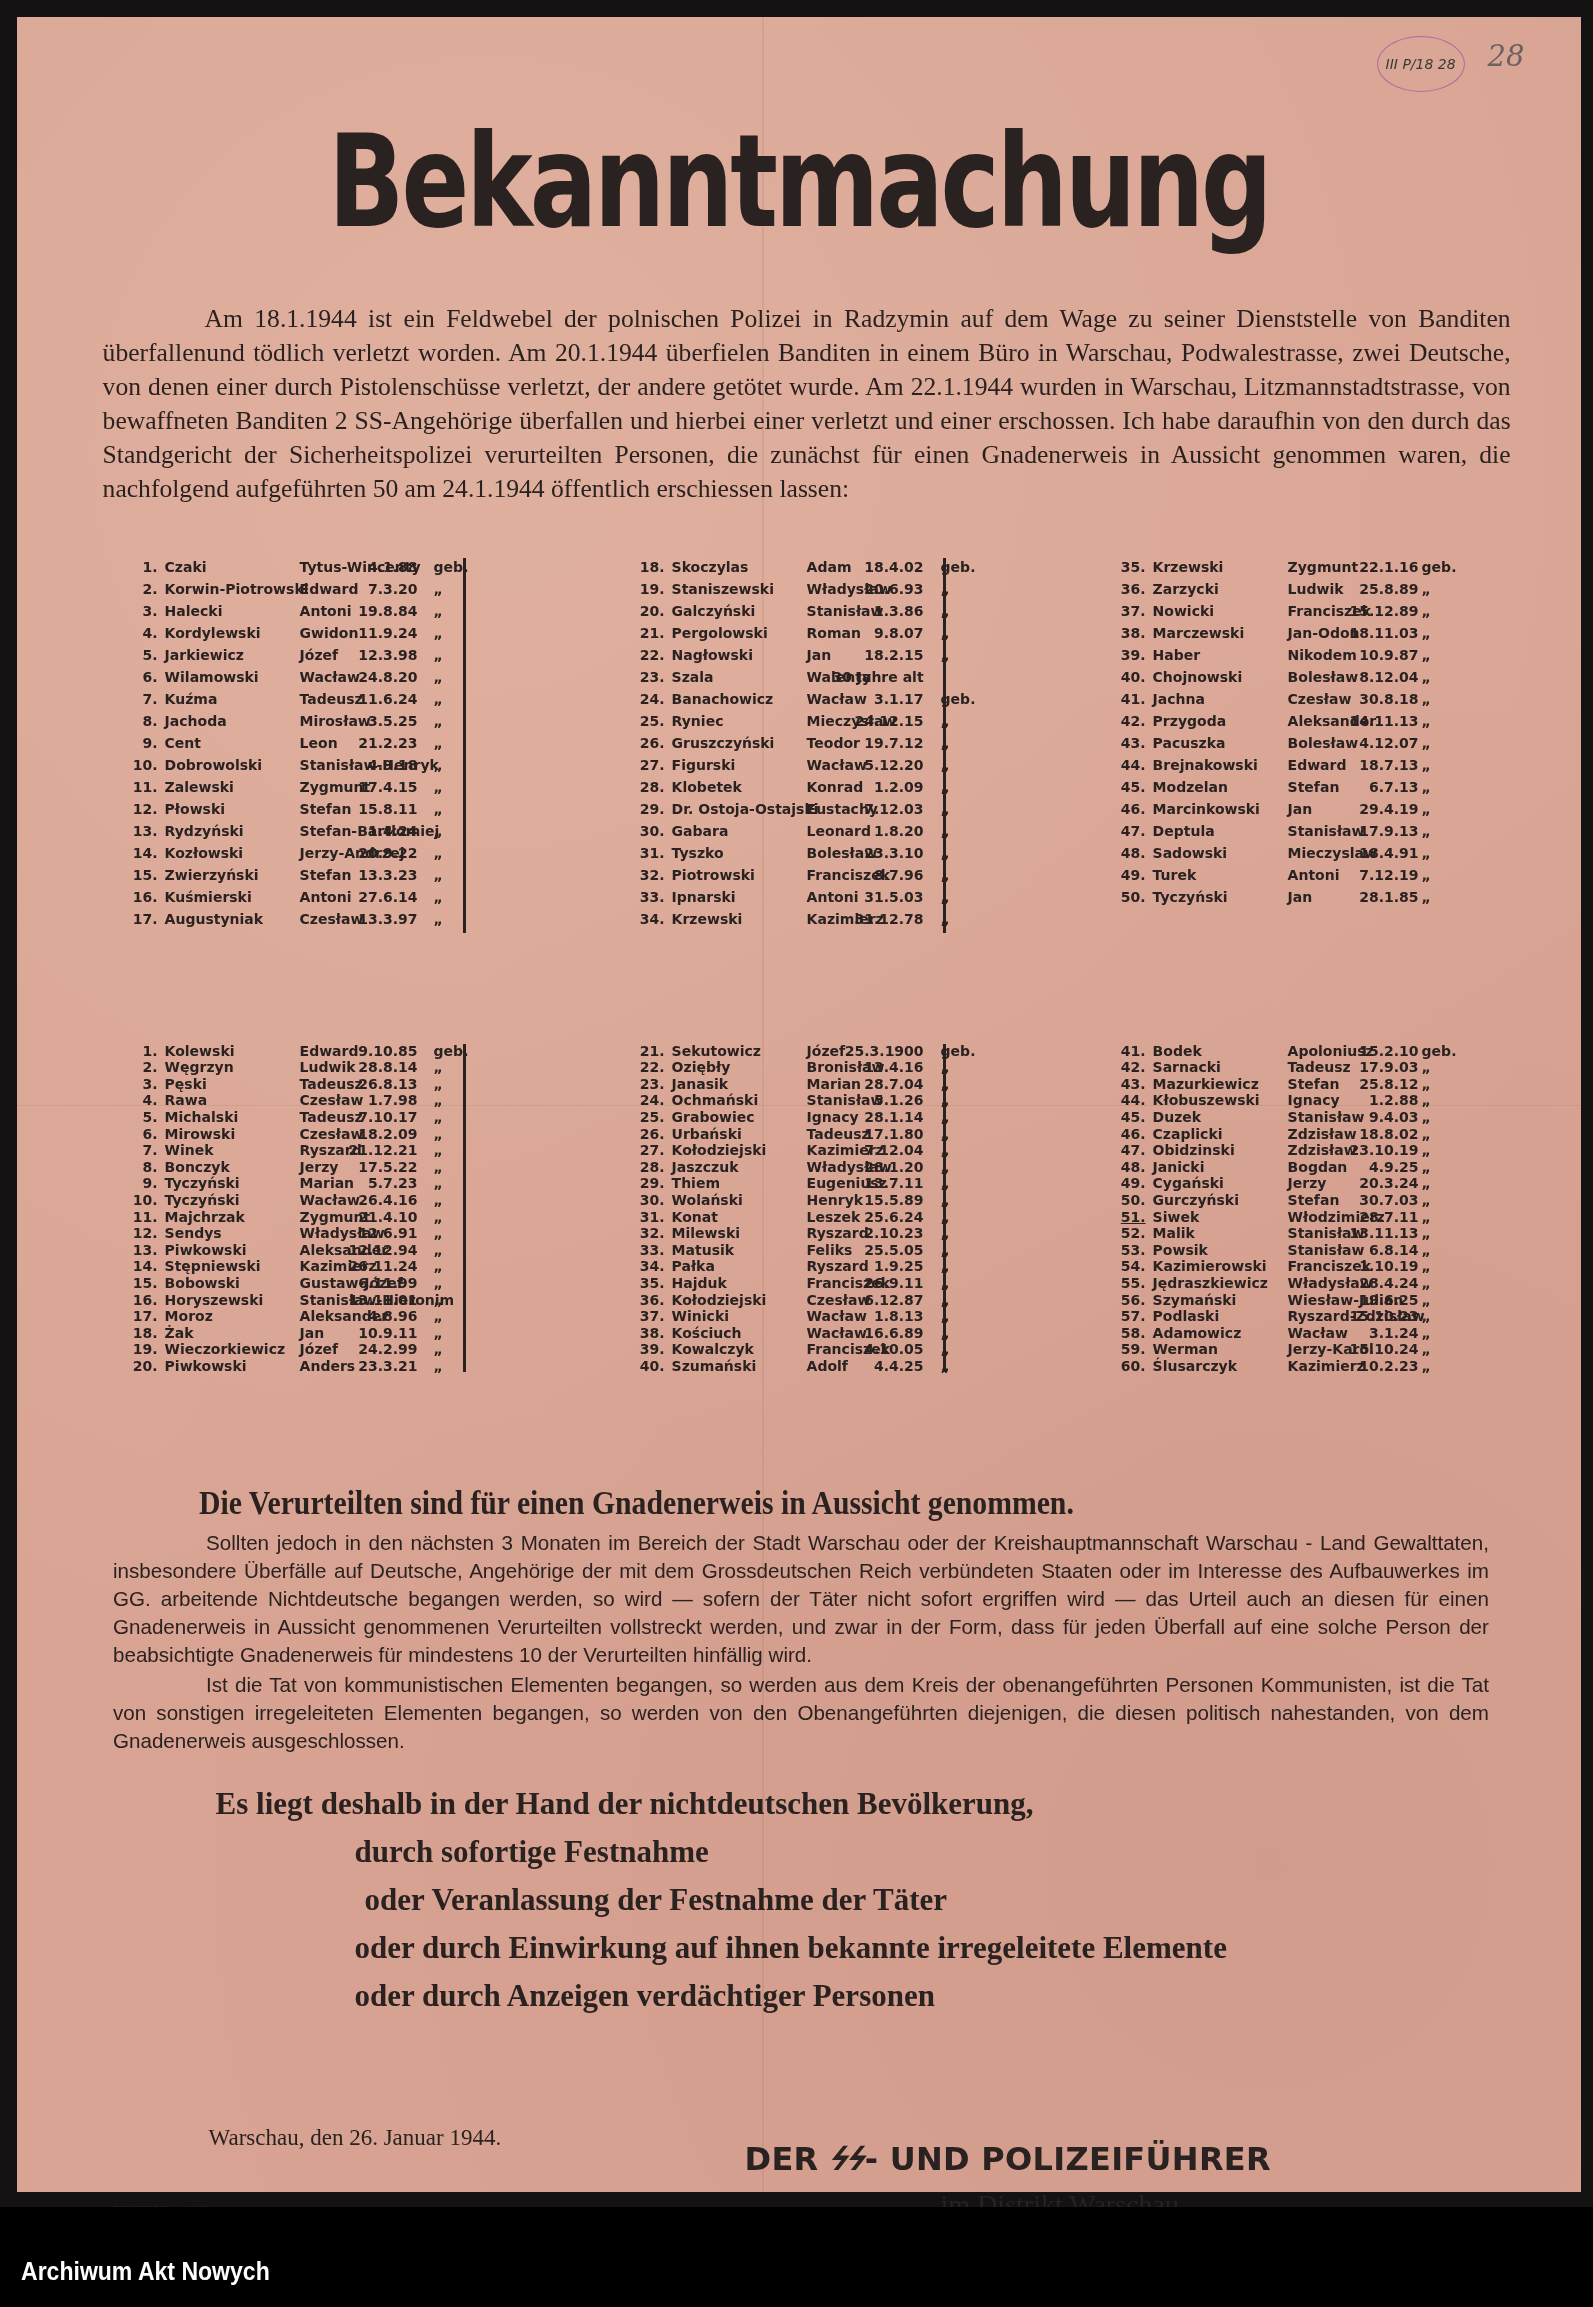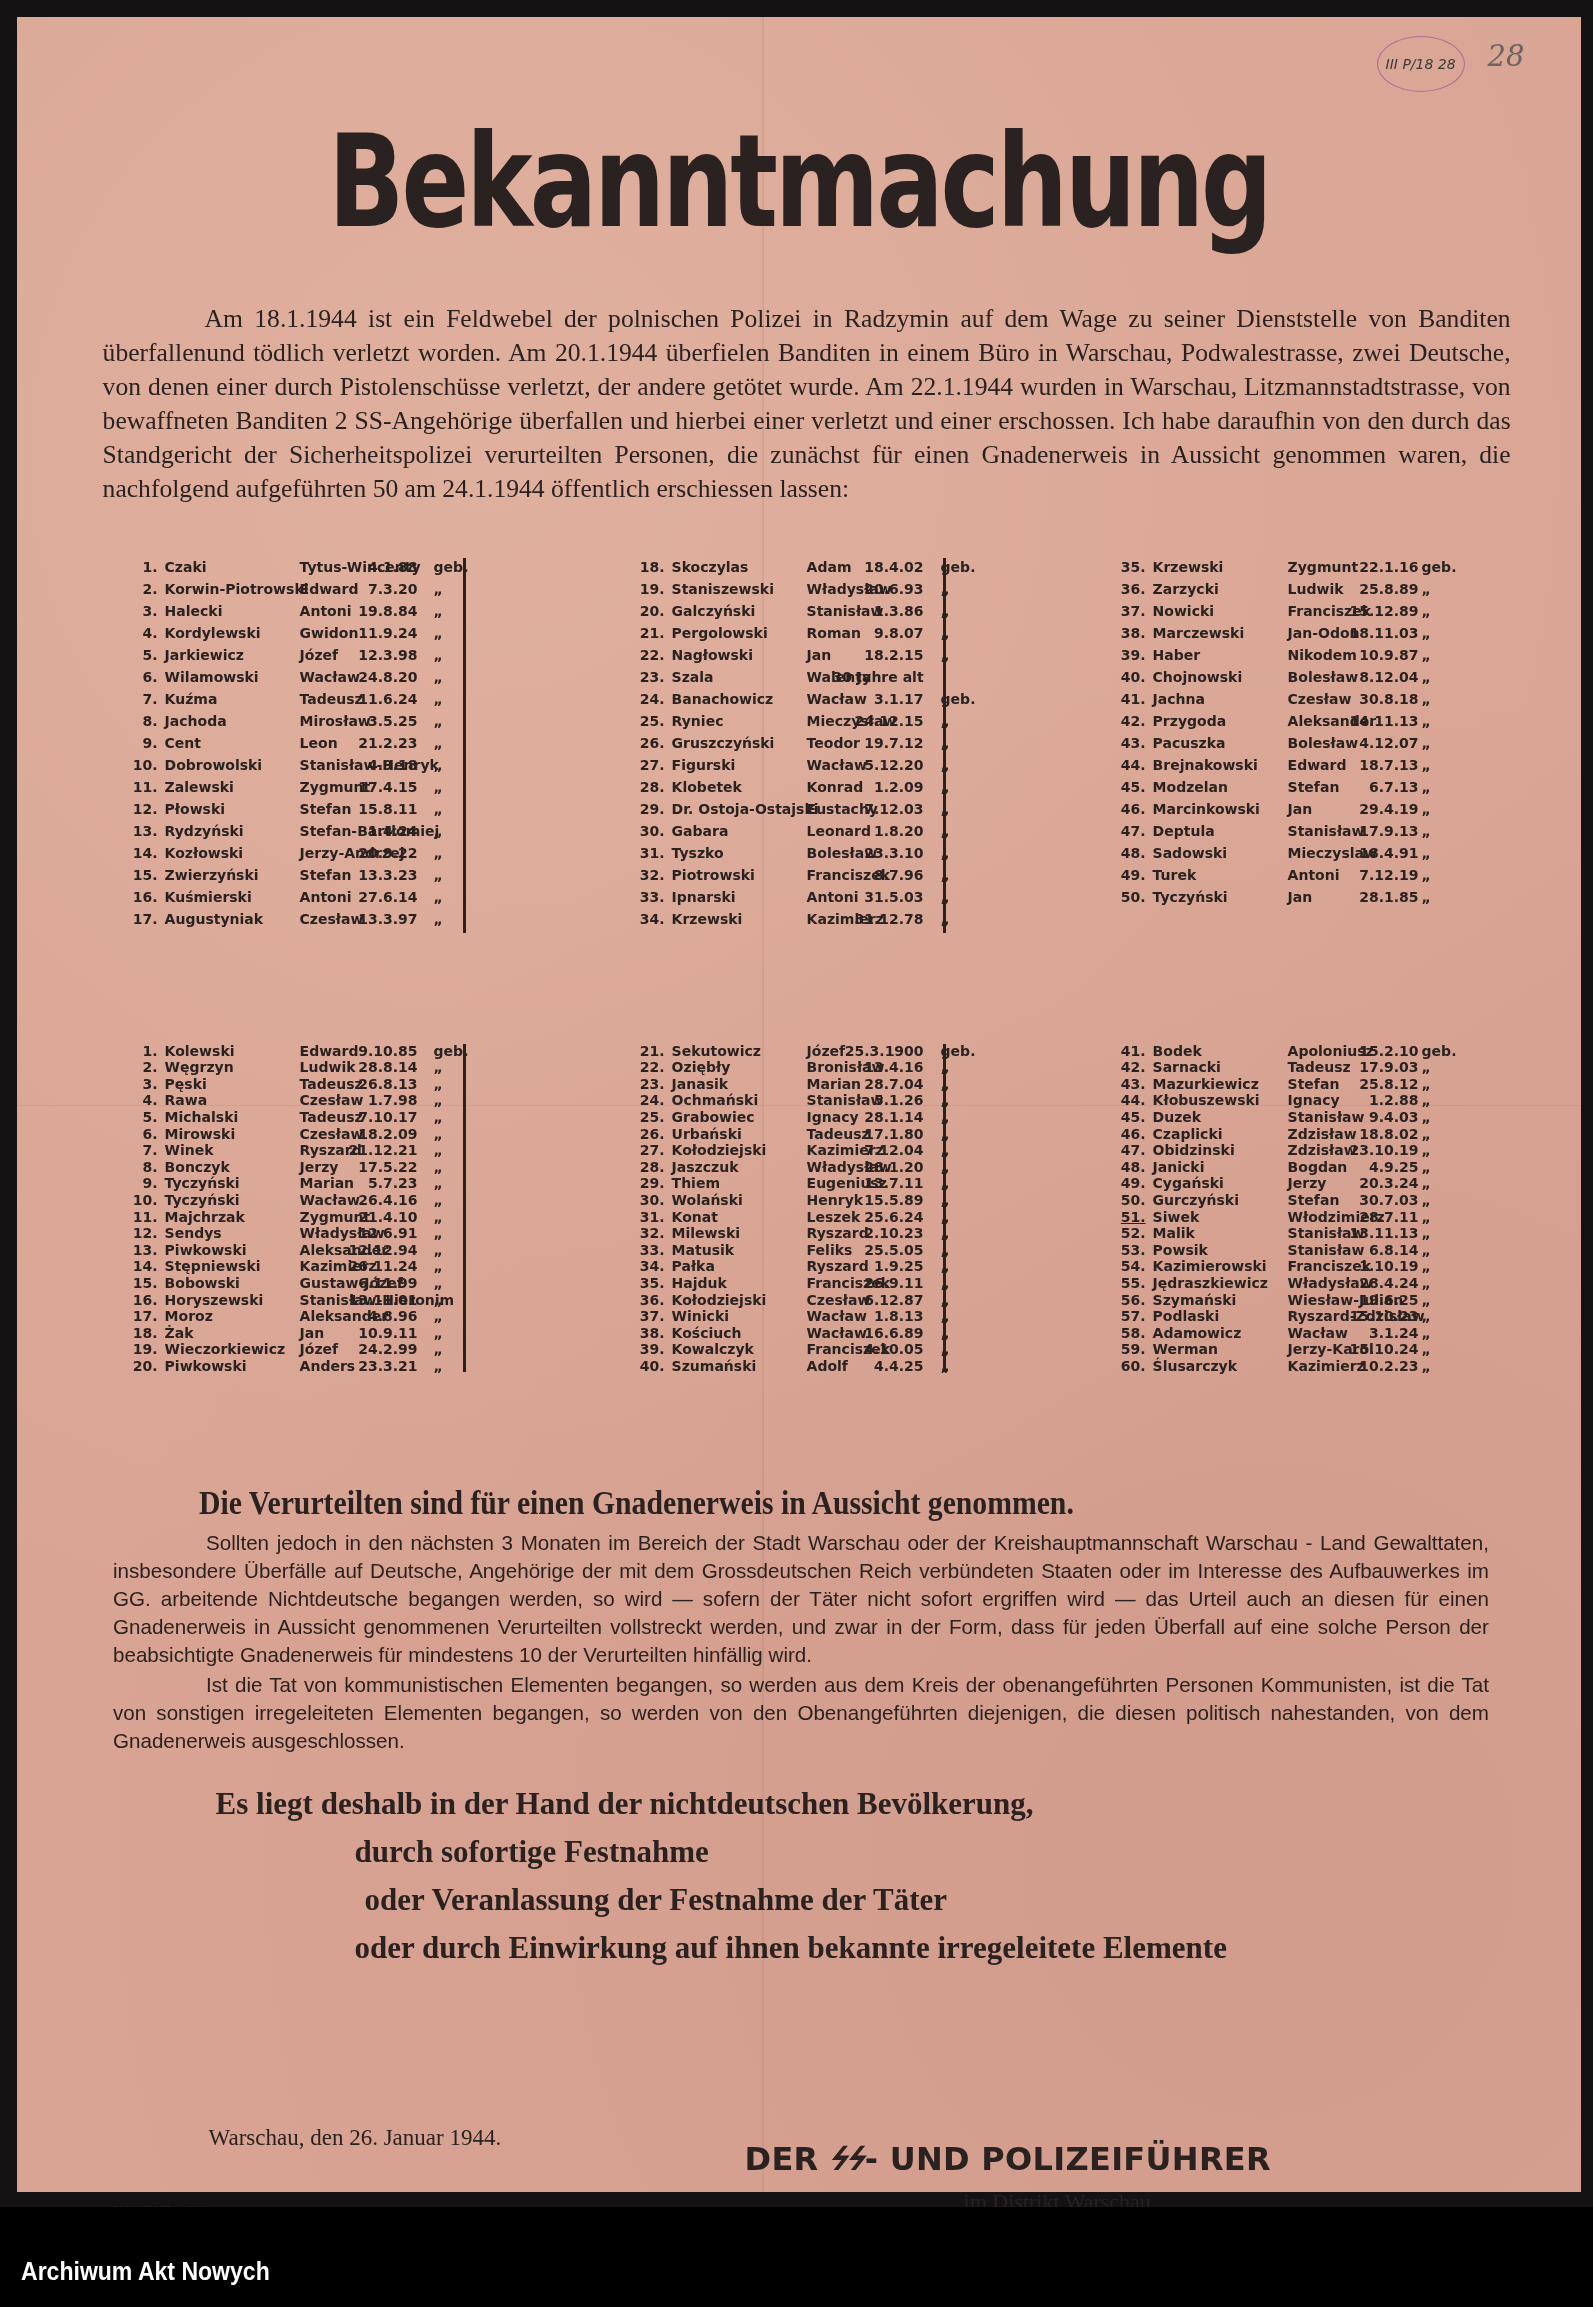--- a/index.html
+++ b/index.html
@@ -86,21 +86,21 @@
   .closing {
     position: absolute; left: 96px; top: 2009px; width: 1404px; font-size: 25.6px; line-height: 38px;
     text-align: justify;
   }
   .place { position: absolute; left: 192px; top: 2108px; font-size: 23px; }
   .sig1 {
     position: absolute; left: 728px; top: 2123px; font-family: "DejaVu Sans", sans-serif;
     font-weight: bold; font-size: 32px; white-space: nowrap; letter-spacing: 0.3px;
   }
   .sig1 .ss { font-style: italic; letter-spacing: -3.8px; display: inline-block; transform: skewX(-15deg); }
-  .sig2 { position: absolute; left: 947px; top: 2172px; font-size: 22px; }
+  .sig2 { position: absolute; left: 924px; top: 2172px; font-size: 28px; }
   .printer {
     position: absolute; left: 96px; top: 2187px; font-size: 9px; font-family: "Liberation Serif", serif;
     font-weight: bold; letter-spacing: 0.3px;
   }
   .archive-bar { position: absolute; left: 0; top: 2207px; width: 1594px; height: 100px; background: #000; }
   .archive-label {
     position: absolute; left: 21px; top: 2257px; color: #fff; font-family: "Liberation Sans", sans-serif;
     font-weight: bold; font-size: 25.6px; transform: scaleX(0.9); transform-origin: left center;
   }
 </style>
@@ -910,20 +910,21 @@
 
   <div class="subhead">Die Verurteilten sind für einen Gnadenerweis in Aussicht genommen.</div>
 
   <div class="para2 s1">Sollten jedoch in den nächsten 3 Monaten im Bereich der Stadt Warschau oder der Kreishauptmannschaft Warschau - Land Gewalttaten, insbesondere Überfälle auf Deutsche, Angehörige der mit dem Grossdeutschen Reich verbündeten Staaten oder im Interesse des Aufbauwerkes im GG. arbeitende Nichtdeutsche begangen werden, so wird — sofern der Täter nicht sofort ergriffen wird — das Urteil auch an diesen für einen Gnadenerweis in Aussicht genommenen Verurteilten vollstreckt werden, und zwar in der Form, dass für jeden Überfall auf eine solche Person der beabsichtigte Gnadenerweis für mindestens 10 der Verurteilten hinfällig wird.</div>
   <div class="para2 s2">Ist die Tat von kommunistischen Elementen begangen, so werden aus dem Kreis der obenangeführten Personen Kommunisten, ist die Tat von sonstigen irregeleiteten Elementen begangen, so werden von den Obenangeführten diejenigen, die diesen politisch nahestanden, von dem Gnadenerweis ausgeschlossen.</div>
 
   <div class="appeal a0">Es liegt deshalb in der Hand der nichtdeutschen Bevölkerung,</div>
   <div class="appeal a1">durch sofortige Festnahme</div>
   <div class="appeal a2">oder Veranlassung der Festnahme der Täter</div>
   <div class="appeal a3">oder durch Einwirkung auf ihnen bekannte irregeleitete Elemente</div>
+  <div class="appeal a4">oder durch Anzeigen verdächtiger Personen</div>
 
 
   <div class="place">Warschau, den 26. Januar 1944.</div>
 
   <div class="sig1">
     <span>DER</span>
     <span class="ss">ϟϟ</span><span>- UND POLIZEIFÜHRER</span>
   </div>
   <div class="sig2">im Distrikt Warschau</div>
 

